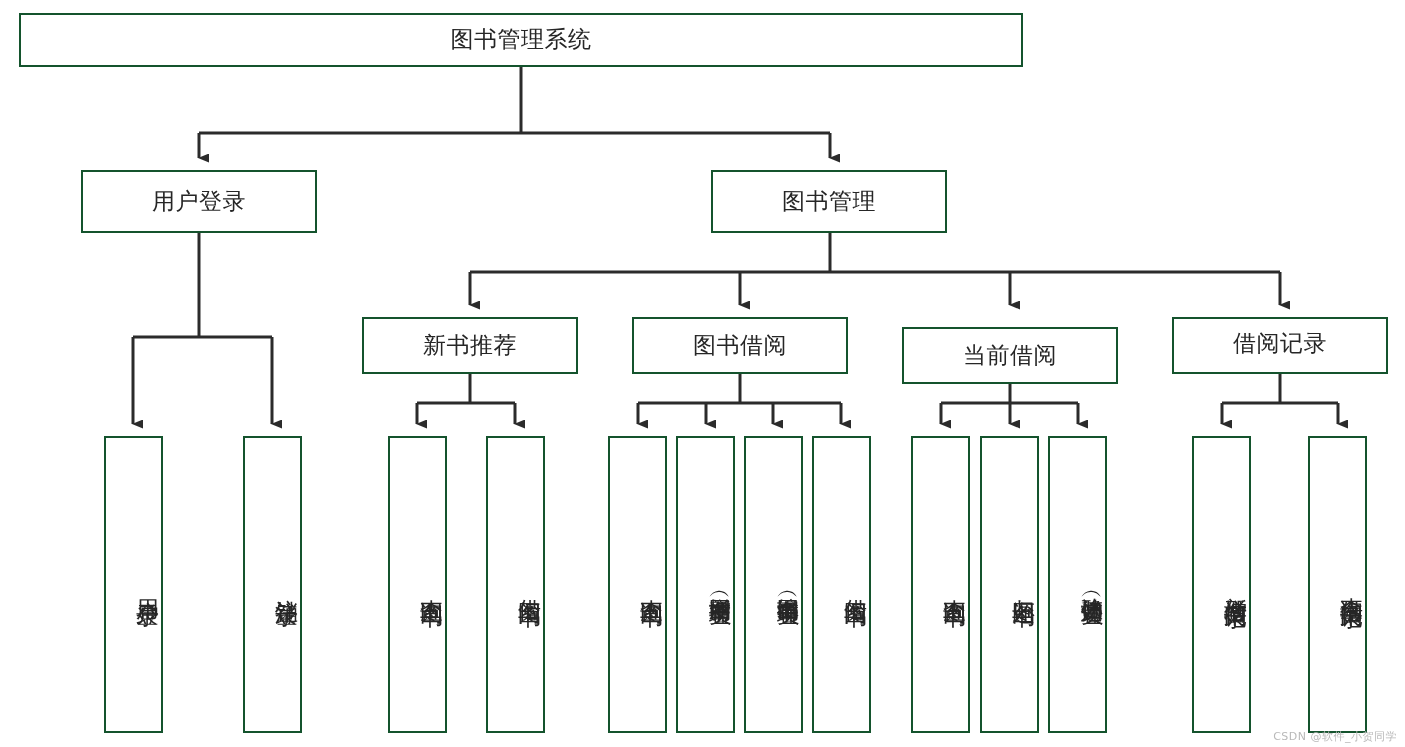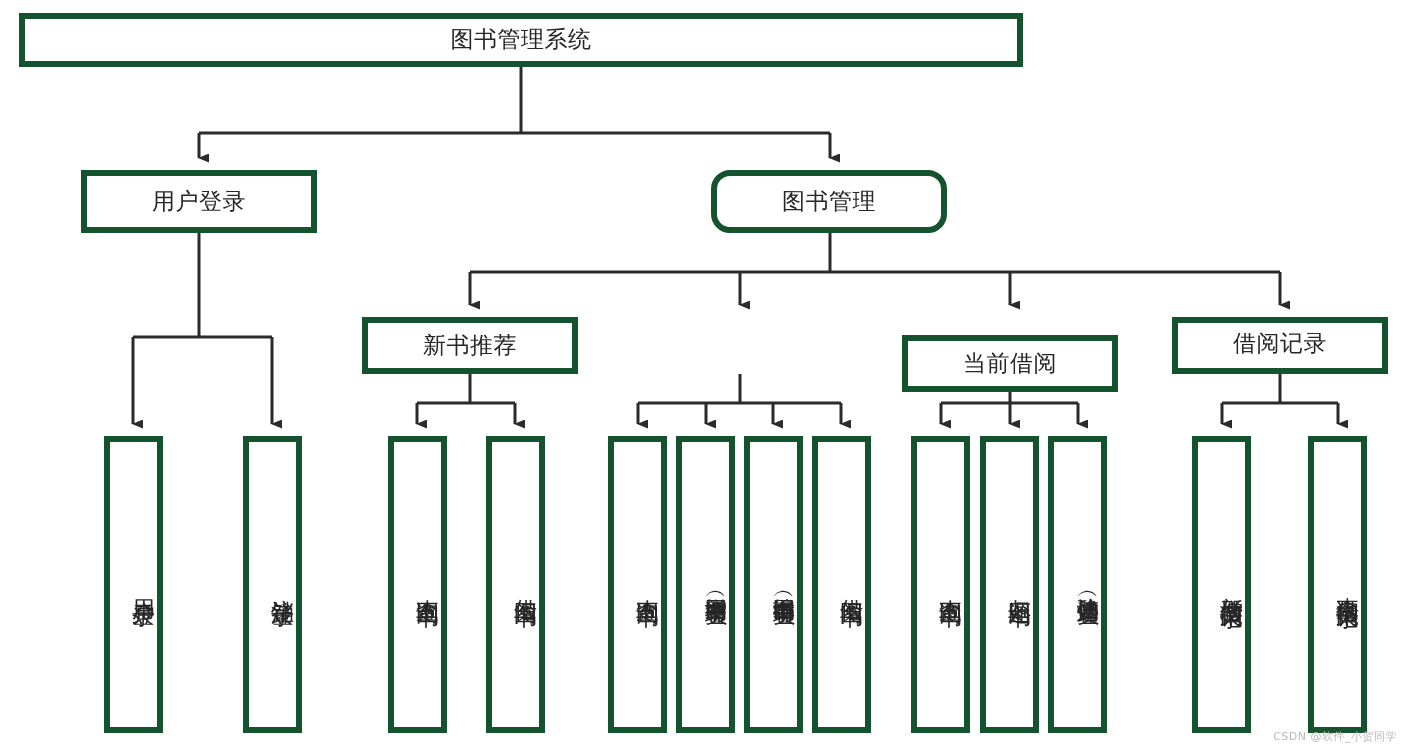--- a/index.html
+++ b/index.html
@@ -24,21 +24,21 @@
     left: 0;
     top: 0;
     width: 1405px;
     height: 747px;
     pointer-events: none;
   }
   .node {
     position: absolute;
     box-sizing: border-box;
     background: #ffffff;
-    border: 6px solid #14532d;
+    border: 2px solid #14532d;
     display: flex;
     align-items: center;
     justify-content: center;
     color: #262626;
   }
   .node-h {
     font-size: 23px;
     letter-spacing: 0.5px;
     line-height: 1.2;
     white-space: nowrap;
@@ -124,24 +124,25 @@
       <line x1="1222" y1="403" x2="1338" y2="403"></line>
       <line x1="1222" y1="403" x2="1222" y2="424" marker-end="url(#arrowhead)"></line>
       <line x1="1338" y1="403" x2="1338" y2="424" marker-end="url(#arrowhead)"></line>
 
     </g>
   </svg>
 
   <div class="node node-h node-root" style="left:19px; top:13px; width:1004px; height:54px;">图书管理系统</div>
 
   <div class="node node-h" style="left:81px; top:170px; width:236px; height:63px;">用户登录</div>
-  <div class="node node-h" style="left:711px; top:170px; width:236px; height:63px;border-radius:19px;">图书管理</div>
+  <div class="node node-h" style="left:711px; top:170px; width:236px; height:63px;">图书管理</div>
 
   <div class="node node-h" style="left:362px; top:317px; width:216px; height:57px;">新书推荐</div>
-  <div class="node node-h" style="left:902px; top:335px; width:216px; height:57px;">当前借阅</div>
+  <div class="node node-h" style="left:632px; top:317px; width:216px; height:57px;">图书借阅</div>
+  <div class="node node-h" style="left:902px; top:327px; width:216px; height:57px;">当前借阅</div>
   <div class="node node-h" style="left:1172px; top:317px; width:216px; height:57px;font-family:Liberation Mono, monospace;">借阅记录</div>
 
   <div class="node node-v" style="left:104px; top:436px; width:59px; height:297px;">用户登录</div>
   <div class="node node-v" style="left:243px; top:436px; width:59px; height:297px;">注销登录</div>
 
   <div class="node node-v" style="left:388px; top:436px; width:59px; height:297px;">查询图书</div>
   <div class="node node-v" style="left:486px; top:436px; width:59px; height:297px;">借阅图书</div>
 
   <div class="node node-v" style="left:608px; top:436px; width:59px; height:297px;">查询图书</div>
   <div class="node node-v tall" style="left:676px; top:436px; width:59px; height:297px;">新增图书（管理员）</div>

